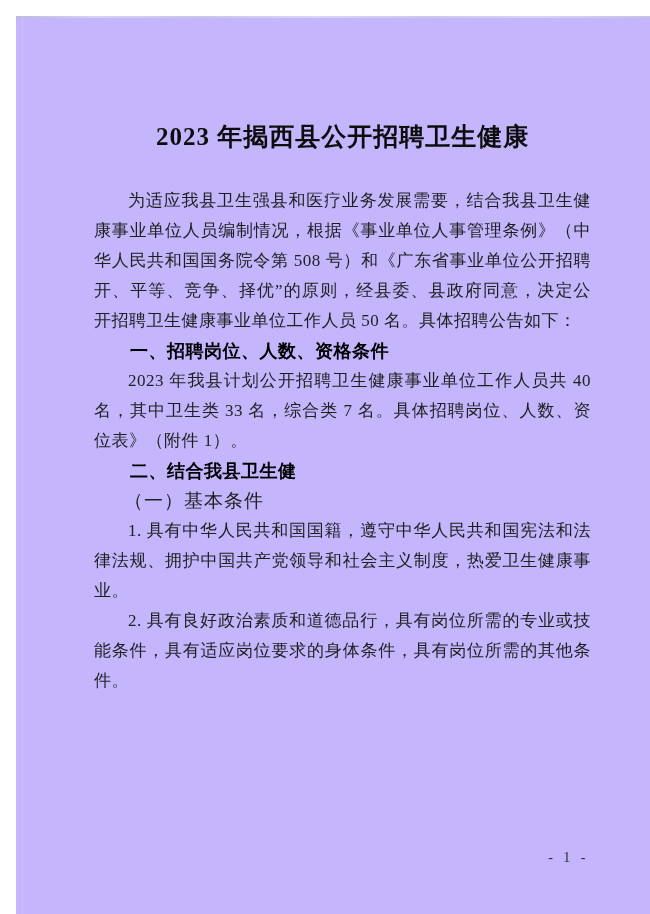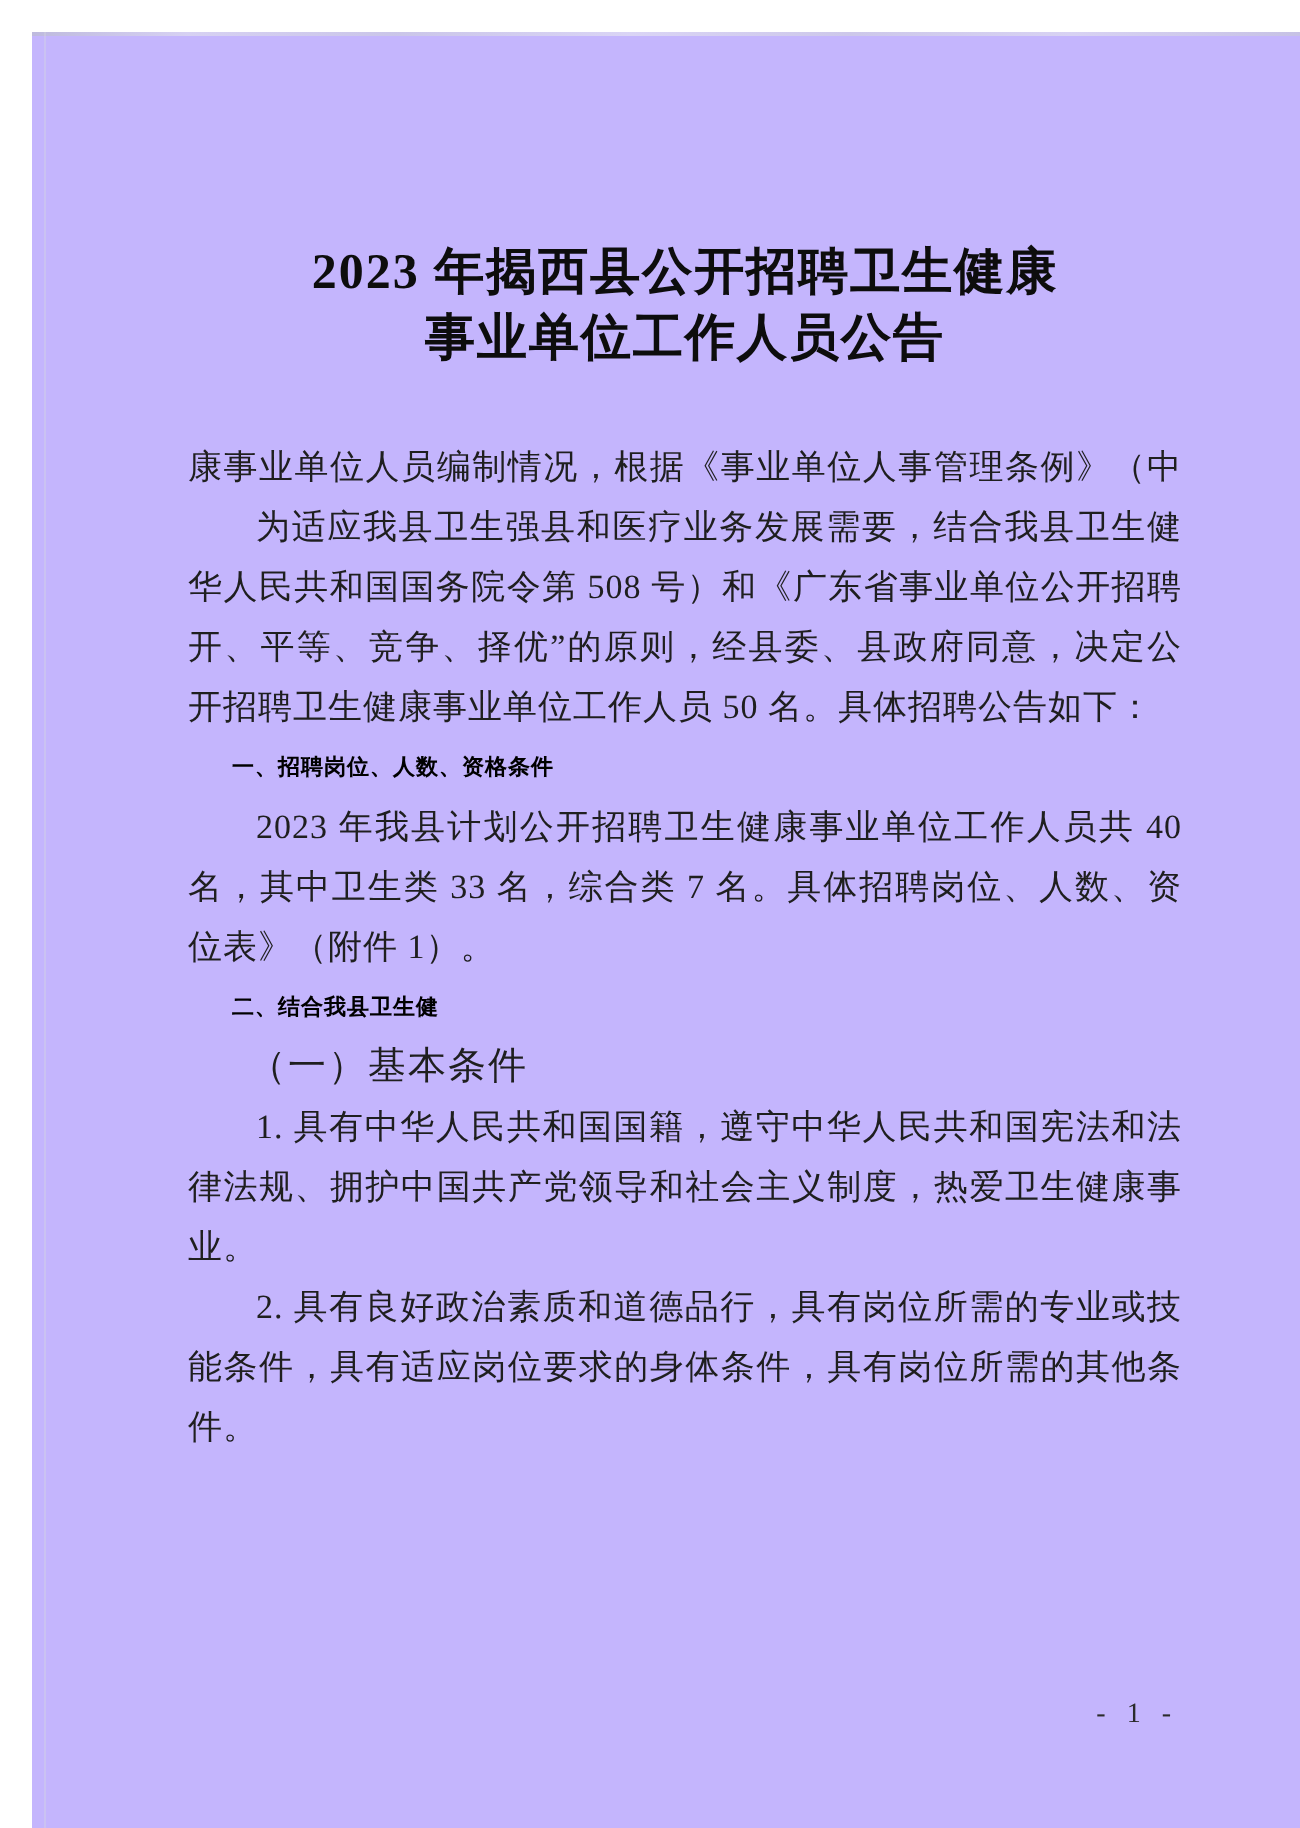--- a/index.html
+++ b/index.html
@@ -66,21 +66,21 @@
     -moz-text-align-last: justify;
   }
   .line.indent {
     text-indent: 2em;
   }
   .heading {
     height: 30px;
     text-indent: 2em;
     font-family: Liberation Serif, serif;
     font-weight: 700;
-    font-size: 11px;
+    font-size: 18px;
     letter-spacing: 0.5px;
     color: #000000;
   }
   .subheading {
     height: 30px;
     padding-left: 30px;
     font-size: 19px;
     letter-spacing: 1px;
   }
   .page-num {
@@ -96,26 +96,25 @@
 </head>
 <body>
 
 <div class="page">
   <div class="scan-edge-top"></div>
   <div class="scan-edge-left"></div>
 
   <div class="content">
     <div class="title">
         <div class="title-line">2023 年揭西县公开招聘卫生健康</div>
-        <div class="title-line">事业单位工作人员公告</div>
       </div>
     <div class="body">
         <div class="para">
+          <div class="line j indent">为适应我县卫生强县和医疗业务发展需要，结合我县卫生健</div>
           <div class="line j">康事业单位人员编制情况，根据《事业单位人事管理条例》（中</div>
-          <div class="line j indent">为适应我县卫生强县和医疗业务发展需要，结合我县卫生健</div>
           <div class="line j">华人民共和国国务院令第 508 号）和《广东省事业单位公开招聘</div>
           <div class="line j">开、平等、竞争、择优”的原则，经县委、县政府同意，决定公</div>
           <div class="line">开招聘卫生健康事业单位工作人员 50 名。具体招聘公告如下：</div>
         </div>
         <div class="heading">一、招聘岗位、人数、资格条件</div>
         <div class="para">
           <div class="line j indent">2023 年我县计划公开招聘卫生健康事业单位工作人员共 40</div>
           <div class="line j">名，其中卫生类 33 名，综合类 7 名。具体招聘岗位、人数、资</div>
           <div class="line">位表》（附件 1）。</div>
         </div>

